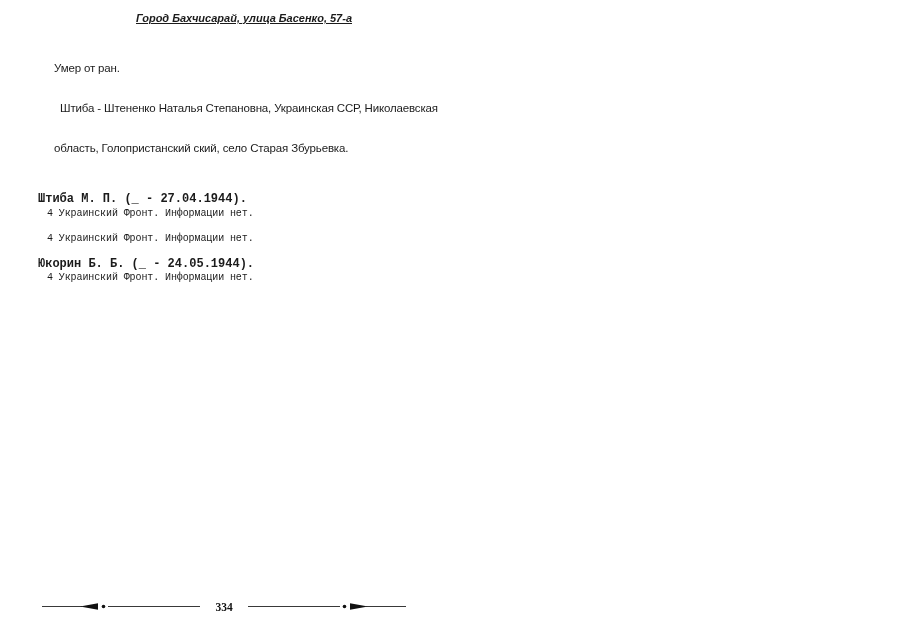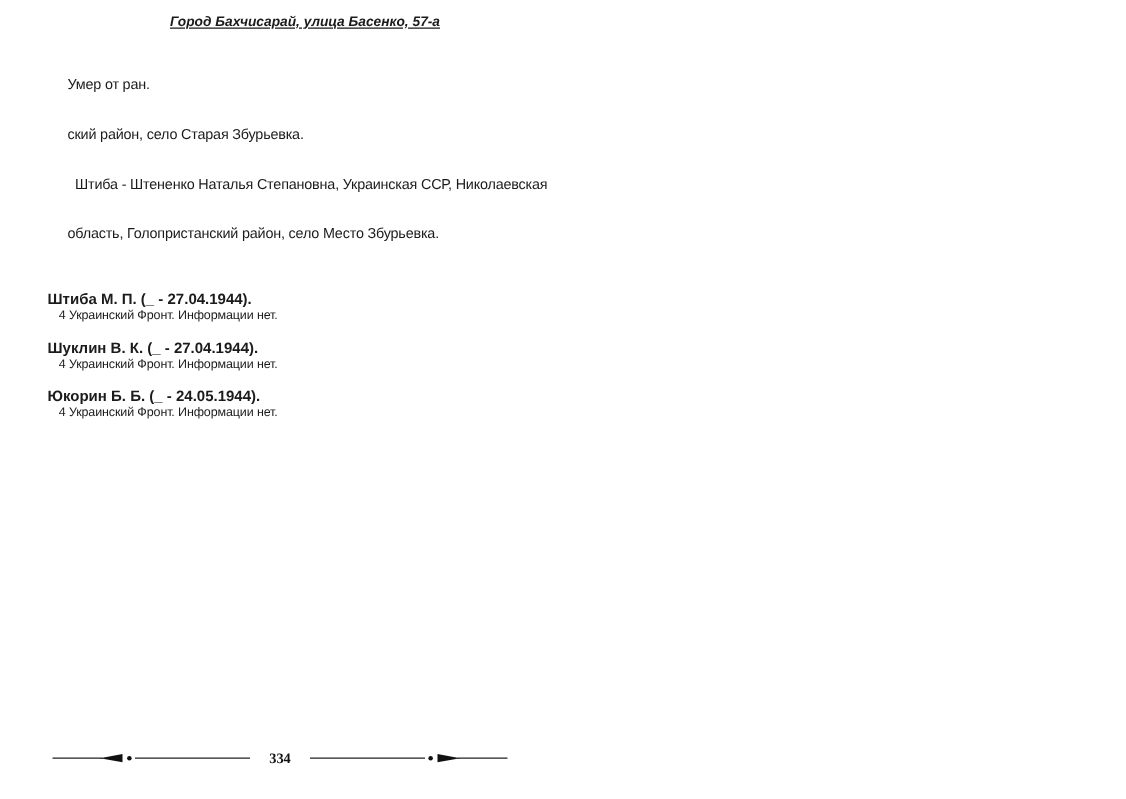--- a/index.html
+++ b/index.html
@@ -7,21 +7,21 @@
          font-family:"Liberation Sans", sans-serif; color:#1b1b1b; overflow:hidden; }
   .page { position:absolute; top:0; height:639px; }
   #left-page  { left:0;  width:460px; }
   #right-page { left:460px; width:441px; }
 
   
   .lp-content { position:absolute; left:38px; top:12px; width:412px; }
   .page-header { text-align:center; font-size:11px; font-weight:bold; font-style:italic;
                  text-decoration:underline; margin-bottom:12px; }
   .para { font-size:11.5px; line-height:13.2px; letter-spacing:-0.15px; white-space:pre;margin-left:16px; }
-  .entry { margin-top:12px; }
+  .entry { margin-top:12px;font-family:Liberation Mono, monospace; }
   .entry-name { font-size:12px; font-weight:bold; line-height:13.5px; }
   .entry-info { font-size:10px; line-height:13.5px; padding-left:9px; letter-spacing:-0.1px; }
 
   
   .footer { position:absolute; top:600px; }
   #footer-left  { left:40px; }
   .footer svg text { font-family:"Liberation Serif", serif; font-weight:bold; font-size:11.5px; }
   svg text { font-family:"DejaVu Sans", sans-serif; }
 </style>
 </head>
@@ -41,31 +41,29 @@
     </linearGradient>
   </defs>
 </svg>
 
 <div class="page" id="left-page">
   <div class="lp-content">
     <div class="page-header">Город Бахчисарай, улица Басенко, 57-а</div>
 
     <div class="para">
       <div>Умер от ран.</div>
-      <div>ский район, село Старая Збурьевка.</div>
       <div>  Штиба - Штененко Наталья Степановна, Украинская ССР, Николаевская</div>
-      <div>область, Голопристанский район, село Место Збурьевка.</div>
+      <div>область, Голопристанский ский, село Старая Збурьевка.</div>
     </div>
 
     <div class="entry">
       <div class="entry-name">Штиба М. П. (_ - 27.04.1944).</div>
       <div class="entry-info">4 Украинский Фронт. Информации нет.</div>
     </div>
     <div class="entry">
-      <div class="entry-name">Шуклин В. К. (_ - 27.04.1944).</div>
       <div class="entry-info">4 Украинский Фронт. Информации нет.</div>
     </div>
     <div class="entry">
       <div class="entry-name">Юкорин Б. Б. (_ - 24.05.1944).</div>
       <div class="entry-info">4 Украинский Фронт. Информации нет.</div>
     </div>
   </div>
 
   <div class="footer" id="footer-left">
     <svg width="368" height="14" viewBox="0 0 368 14">

